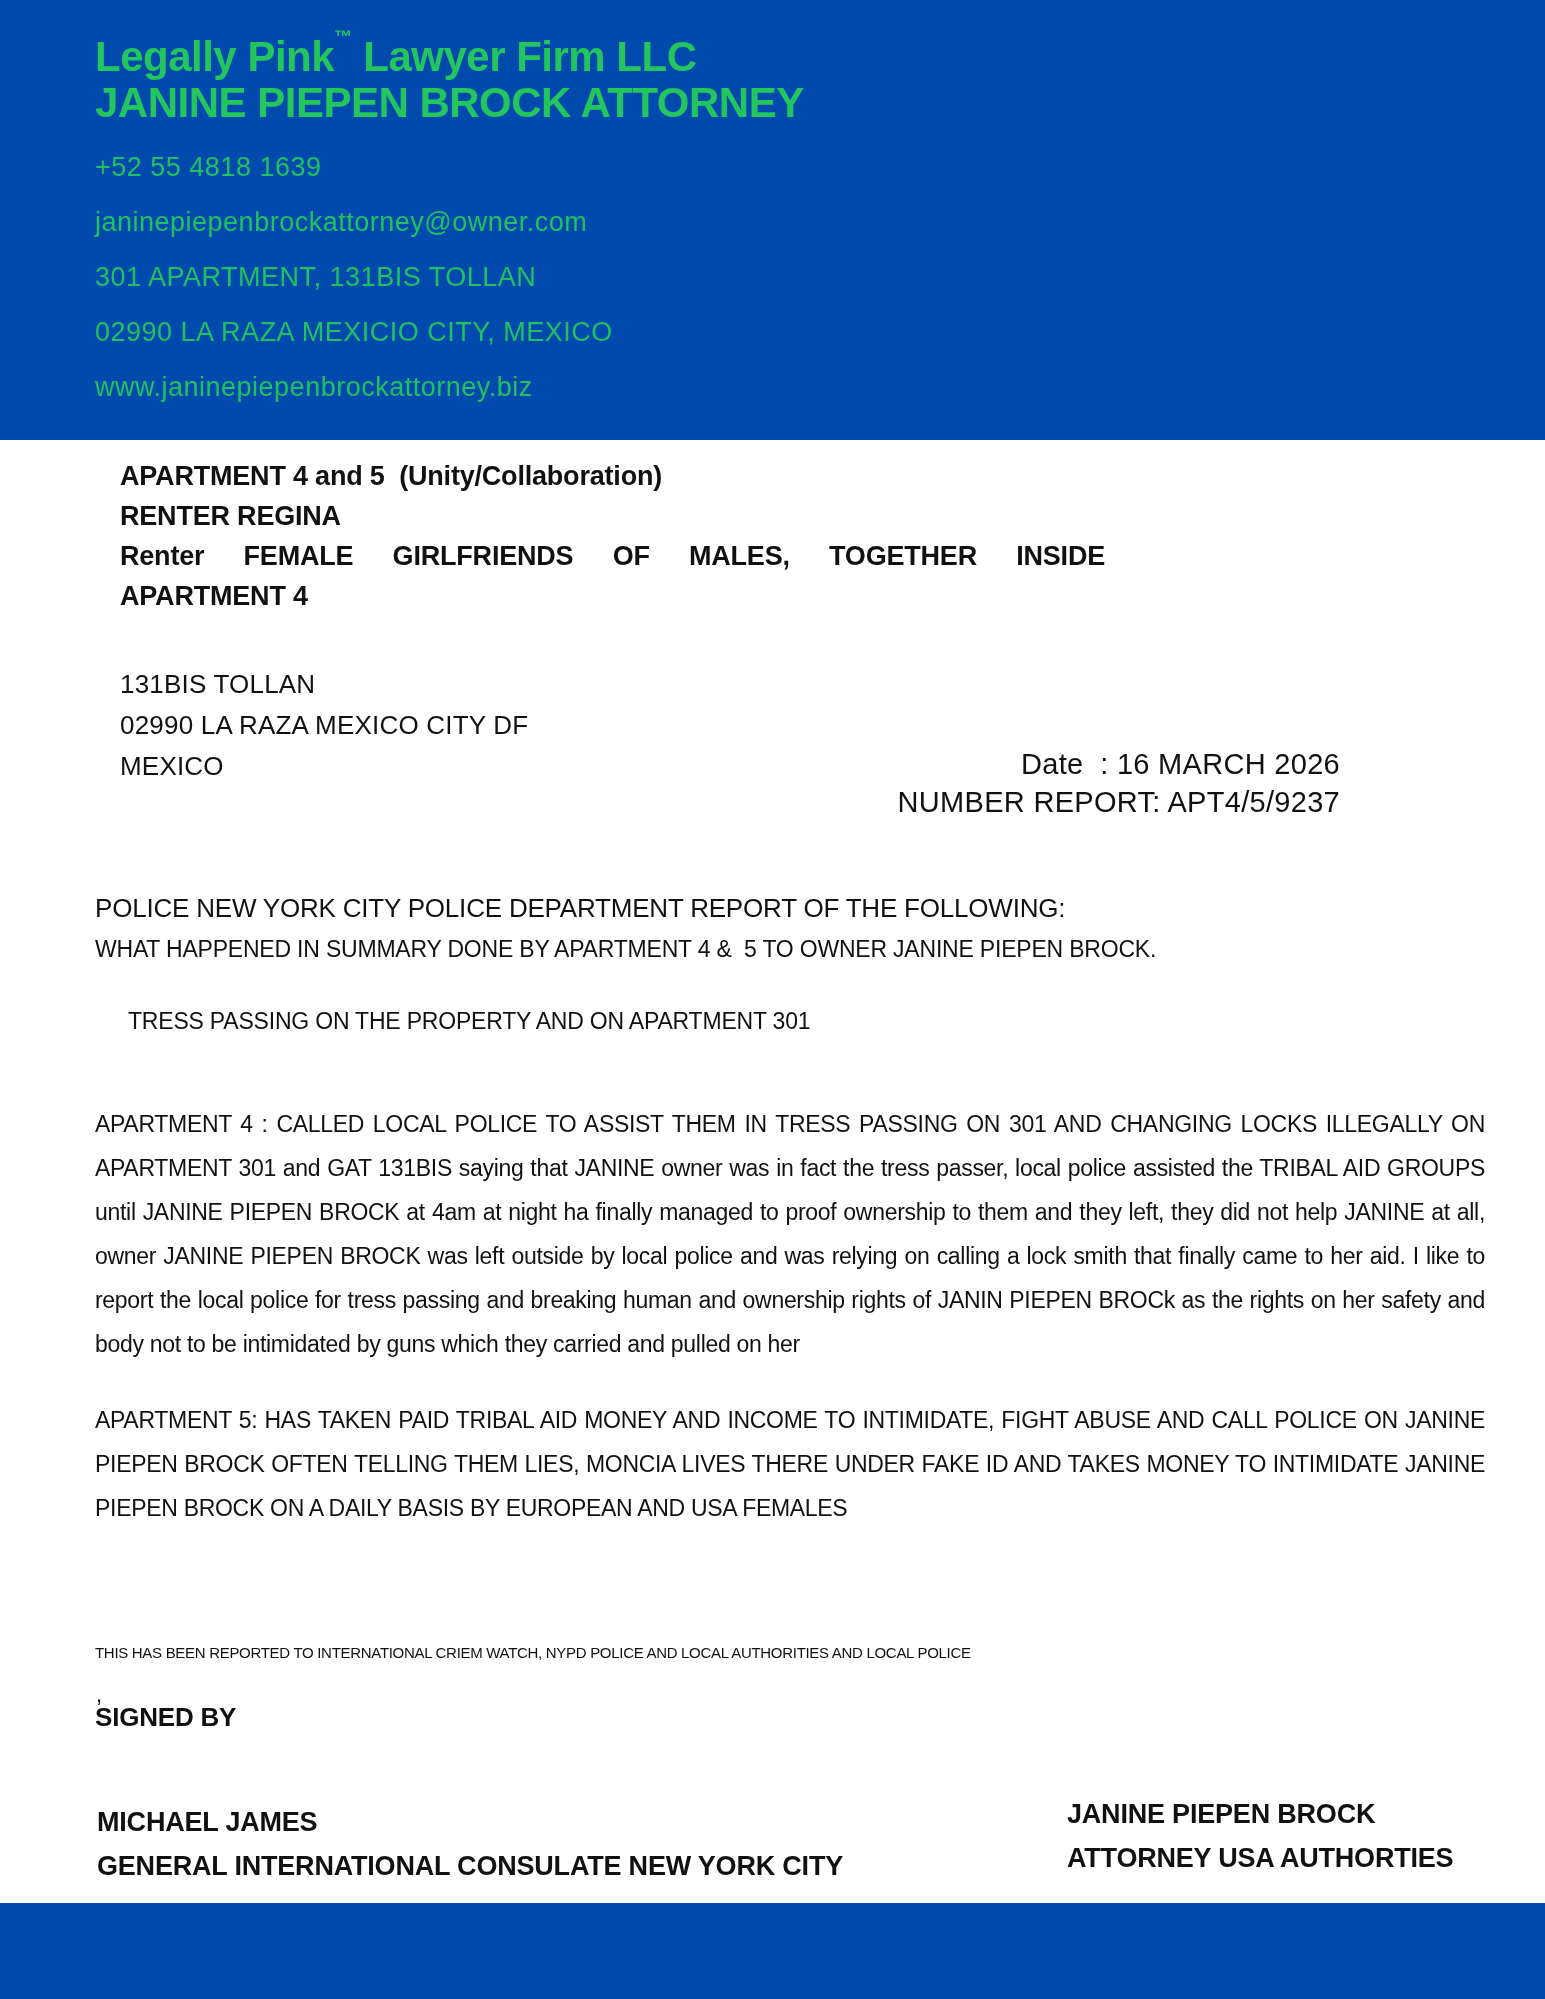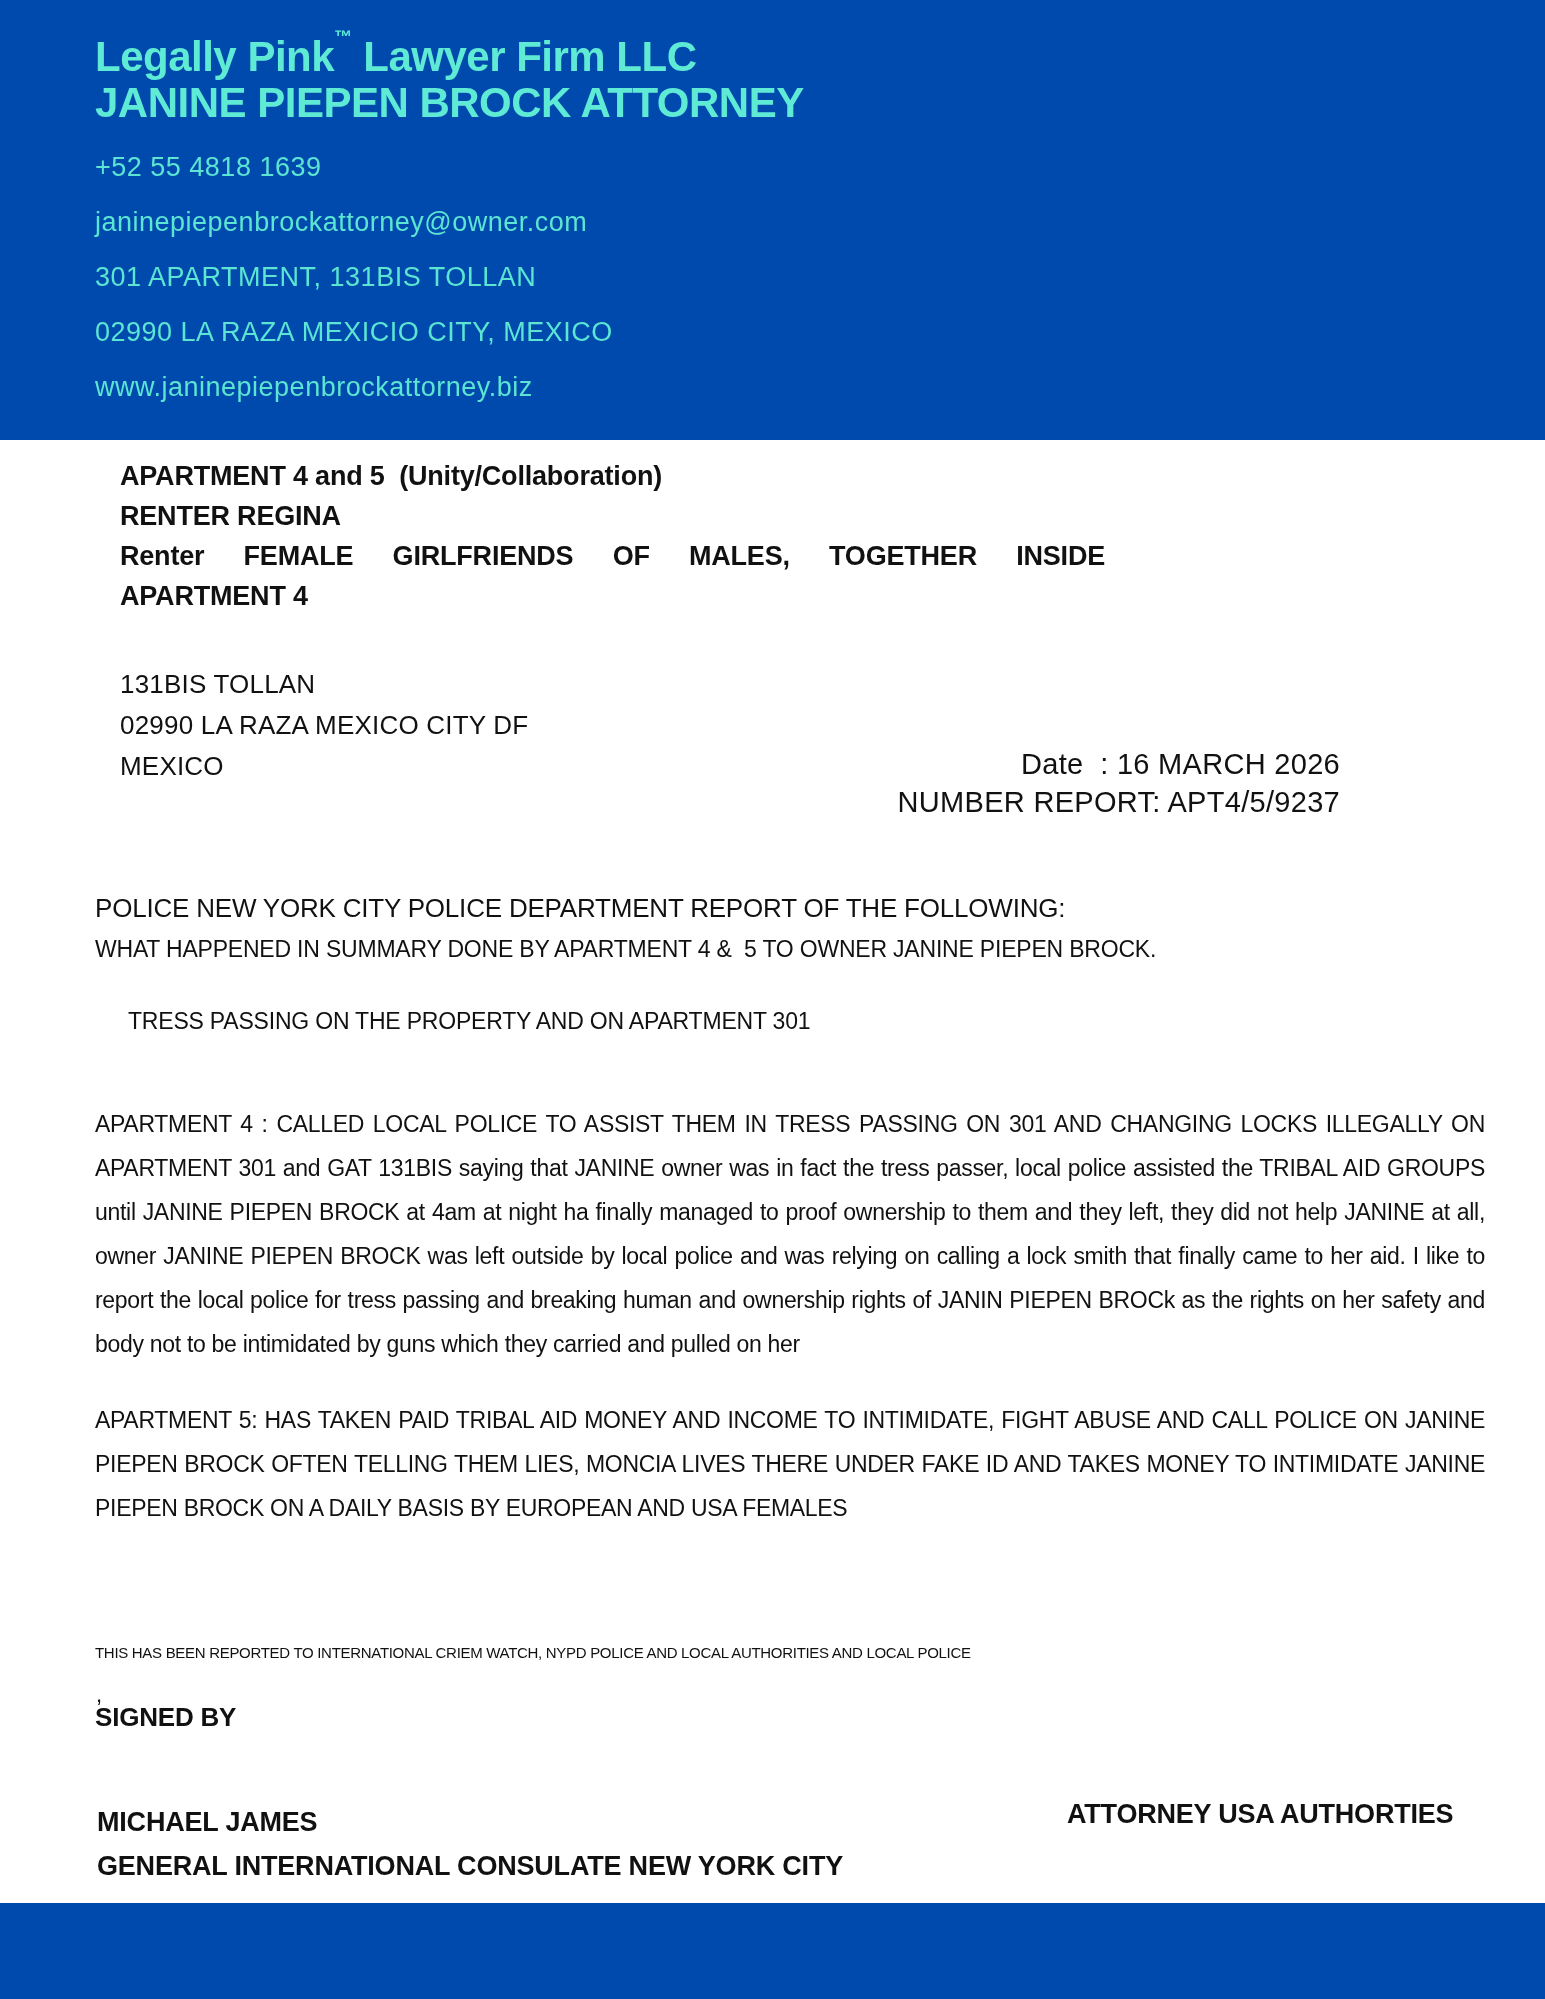--- a/index.html
+++ b/index.html
@@ -7,21 +7,21 @@
     position:relative;
     width:1545px;height:1999px;
     background:#ffffff;
     overflow:hidden;
     font-family:"Liberation Sans", sans-serif;
     color:#111111;
   }
   
   .header{
     position:absolute;top:0;left:0;width:1545px;height:440px;
-    background:#004AAD;color:#5eead4;
+    background:#004AAD;color:#22c55e;
   }
   .hline{position:absolute;left:95px;white-space:pre-wrap;}
   .title{font-weight:bold;font-size:42px;letter-spacing:-0.5px;line-height:1.1;}
   .title sup{font-size:18px;vertical-align:28px;letter-spacing:0;}
   .contact{font-size:27px;font-weight:normal;letter-spacing:0.5px;opacity:.97;}
   
   .tline{position:absolute;white-space:pre-wrap;}
   .subject-block{position:absolute;left:120px;top:456px;width:985px;}
   .subject-line{font-weight:bold;font-size:27px;line-height:40px;letter-spacing:-0.2px;white-space:pre-wrap;}
   .subject-line.justified{text-align:justify;text-align-last:justify;white-space:normal;}
@@ -95,18 +95,19 @@
 
   <div class="tline comma">,</div>
   <div class="tline signed-by">SIGNED BY</div>
 
   <div class="sig-left">
     <div class="sig-name">MICHAEL JAMES</div>
     <div class="sig-title">GENERAL INTERNATIONAL CONSULATE NEW YORK CITY</div>
   </div>
 
   <div class="sig-right">
+    <div class="sig-name">JANINE PIEPEN BROCK</div>
     <div class="sig-title">ATTORNEY USA AUTHORTIES</div>
   </div>
 
   <div class="footer"></div>
 
 </div>
 
 </body></html>

